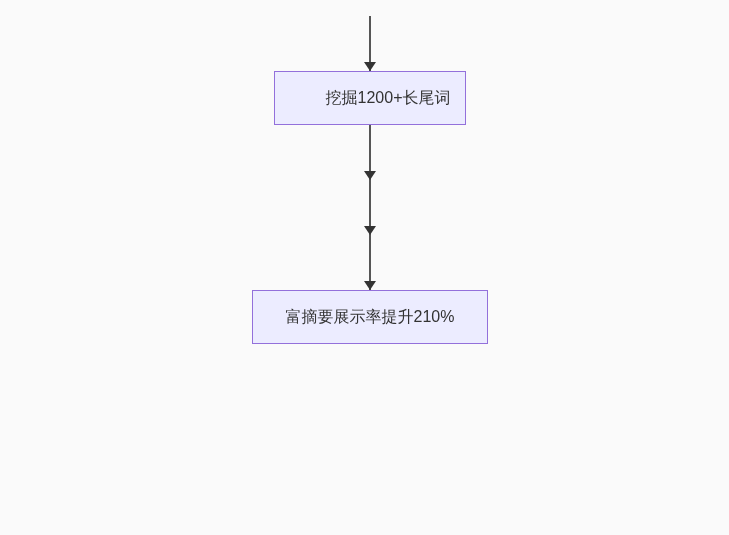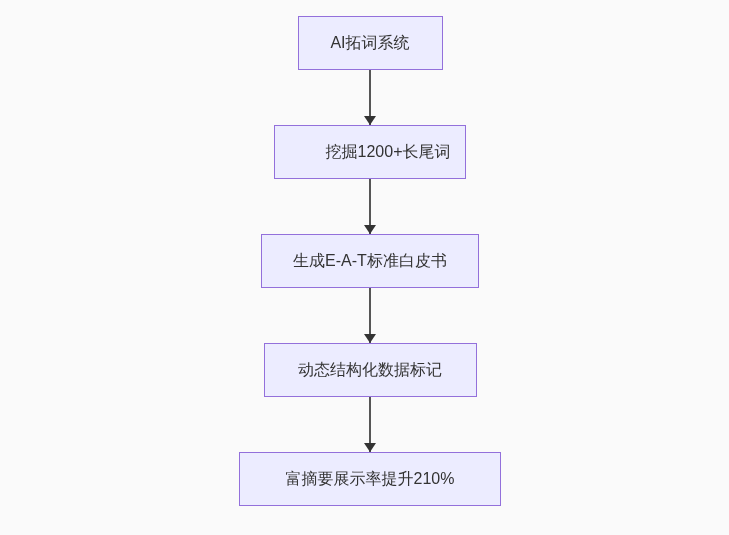--- a/index.html
+++ b/index.html
@@ -31,21 +31,21 @@
     color: #333333;
     font-size: 16px;
     line-height: 1;
     white-space: nowrap;
     text-align: center;
   }
   .node-0 { width: 145px; }
   .node-1 { width: 192px; padding-left: 36px; }
   .node-2 { width: 218px; }
   .node-3 { width: 213px; }
-  .node-4 { width: 262px; }
+  .node-4 { width: 236px; }
   .edge {
     position: relative;
     width: 2px;
     height: 55px;
     background: #555555;
   }
   .arrowhead {
     position: absolute;
     bottom: 0;
     left: 50%;
@@ -55,39 +55,36 @@
     border-left: 6px solid transparent;
     border-right: 6px solid transparent;
     border-top: 9px solid #333333;
   }
 </style>
 </head>
 <body>
 
 <div class="flow">
 
-  <div class="node node-0">AI拓词系统</div>
 
   <div class="edge">
     <span class="arrowhead"></span>
   </div>
 
   <div class="node node-1">挖掘1200+长尾词</div>
 
   <div class="edge">
     <span class="arrowhead"></span>
   </div>
 
-  <div class="node node-2">生成E-A-T标准白皮书</div>
 
   <div class="edge">
     <span class="arrowhead"></span>
   </div>
 
-  <div class="node node-3">动态结构化数据标记</div>
 
   <div class="edge">
     <span class="arrowhead"></span>
   </div>
 
   <div class="node node-4">富摘要展示率提升210%</div>
 
 </div>
 
 </body></html>

